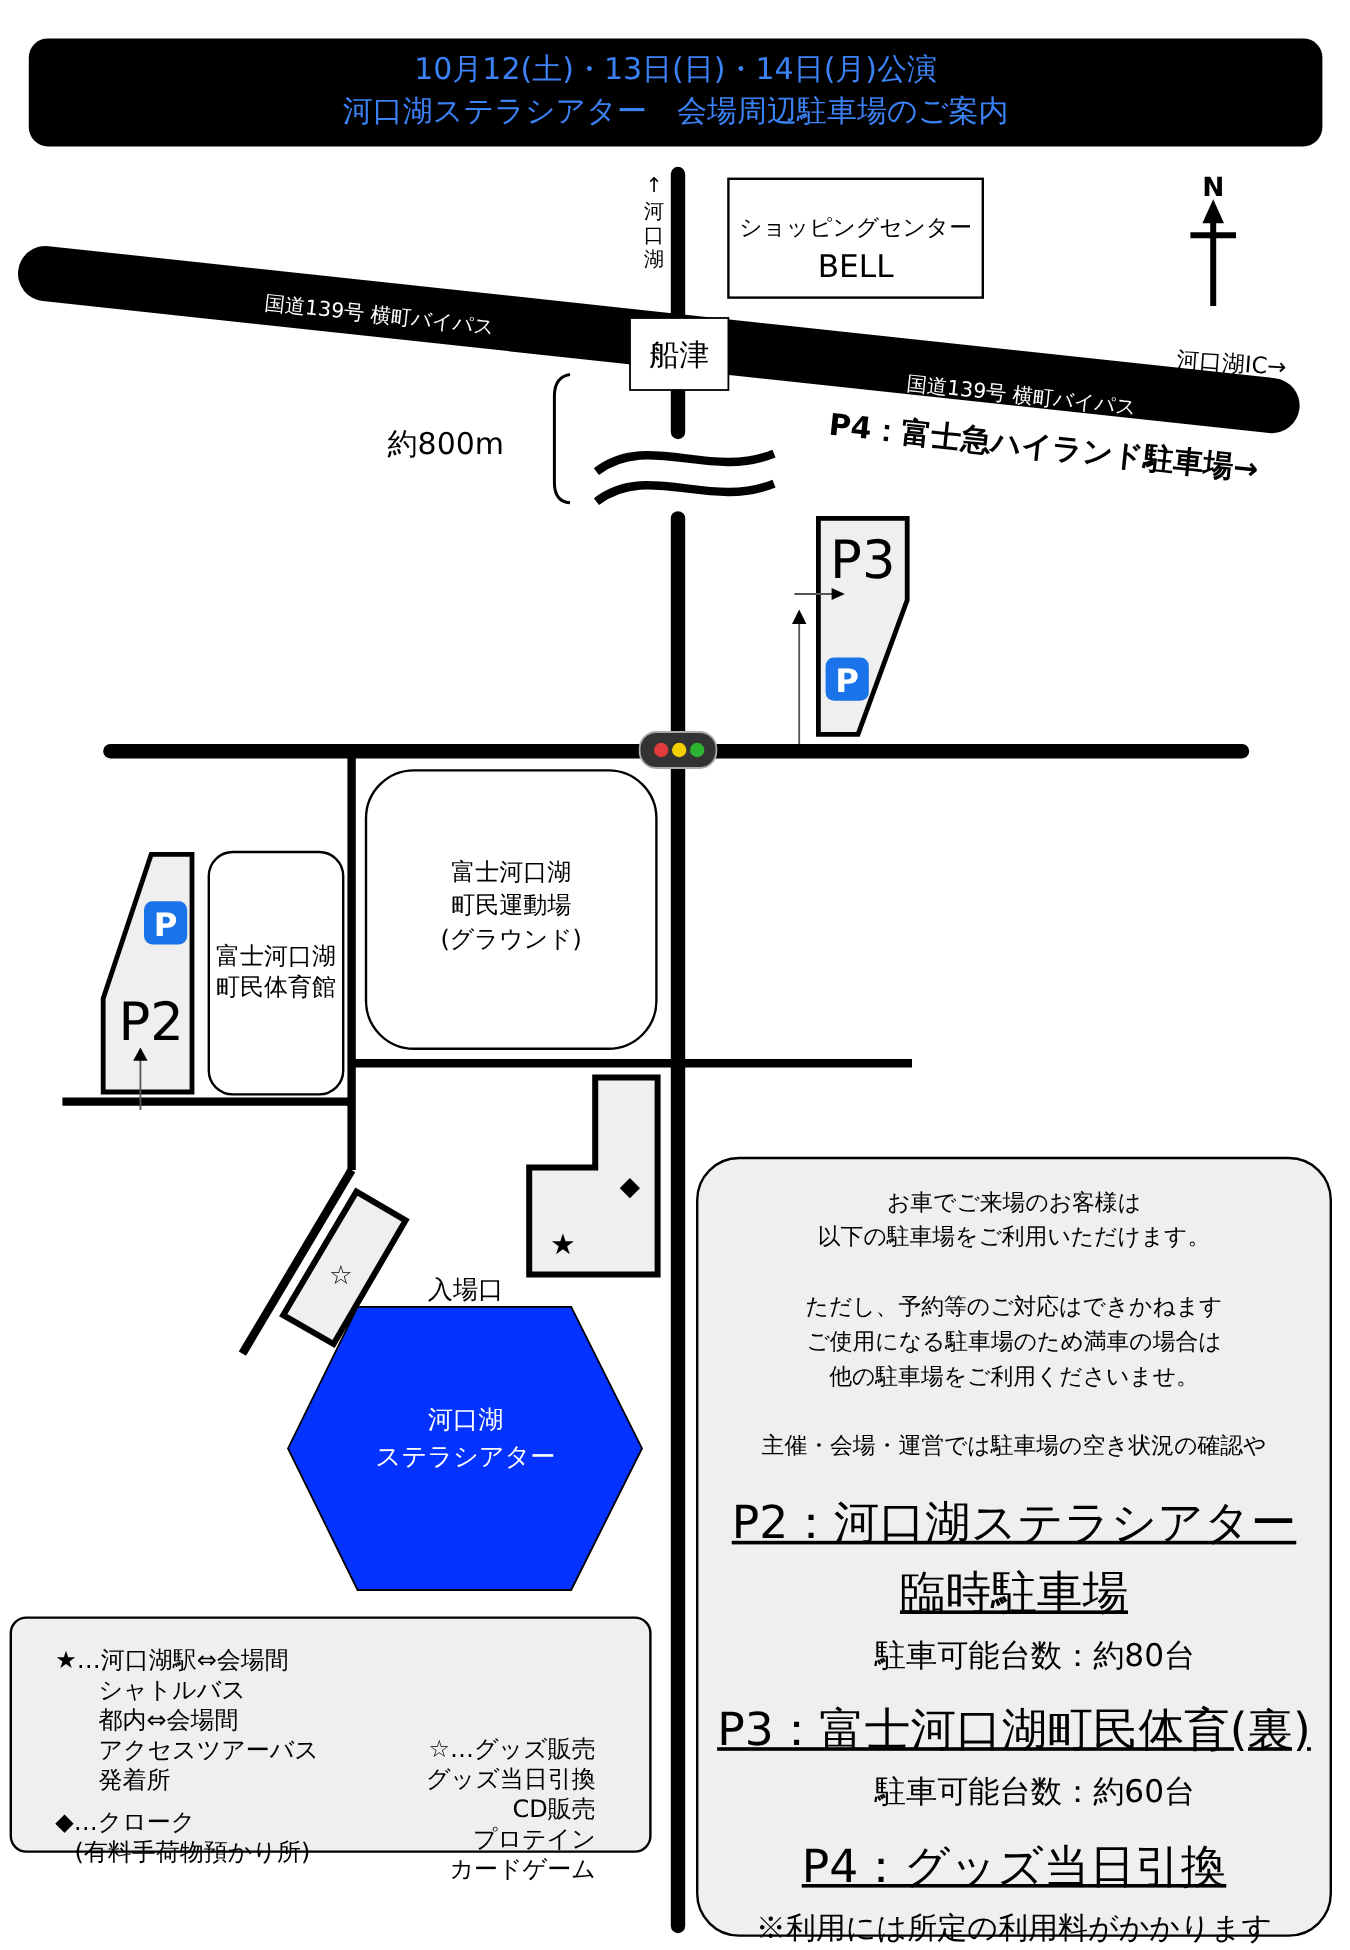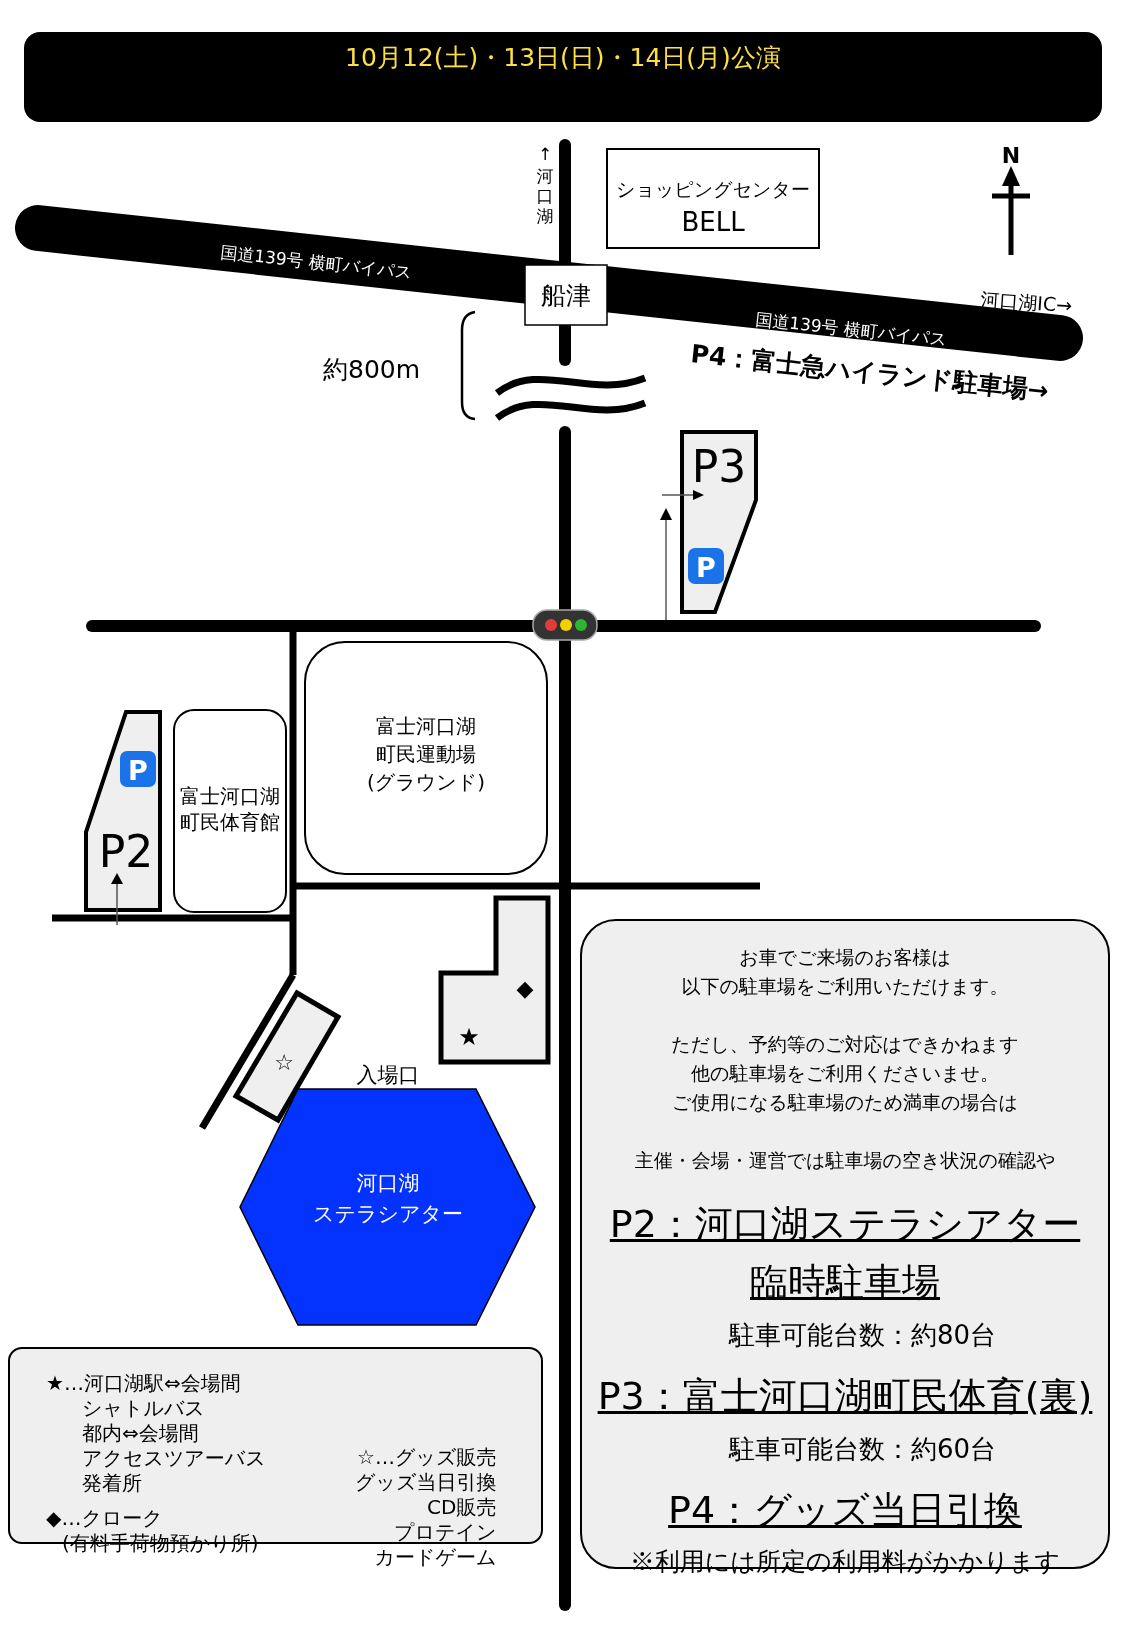--- a/index.html
+++ b/index.html
@@ -1,44 +1,45 @@
 <!DOCTYPE html>
 <html><head>
 <meta charset="utf-8">
 <style>
   html, body { margin:0; padding:0; background:#ffffff; }
   body { width:1125px; height:1625px; position:relative; overflow:hidden;
          font-family:"DejaVu Sans", "Liberation Sans", sans-serif; color:#000; }
   .header { position:absolute; left:24px; top:32px; width:1078px; height:90px;
-            background:#000; border-radius:16px; color:#fde047; text-align:center;
+            background:#000; border-radius:16px; color:#3b82f6; text-align:center;
             font-size:25px; line-height:35px; padding-top:8px; box-sizing:border-box; }
   .header div { white-space:pre; }
   svg.map { position:absolute; left:0; top:0; }
   .svgtxt { font-family:"DejaVu Sans", "Liberation Sans", sans-serif; }
   .legend { position:absolute; left:8px; top:1347px; width:535px; height:197px;
             background:#efefef; border:2px solid #000000; border-radius:14px; box-sizing:border-box;
             font-size:20px; line-height:25px; }
   .legend .col1 { position:absolute; left:36px; top:22px; }
   .legend .col2 { position:absolute; left:305px; top:96px;text-align:right; }
   .legend .indent { padding-left:36px; }
   .legend .indent2 { padding-left:40px; }
-  .info { position:absolute; left:580px; top:919px; width:530px; height:650px;
+  .info { position:absolute; left:580px; top:964px; width:530px; height:650px;
           background:#efefef; border:2px solid #000; border-radius:36px; box-sizing:border-box;
           text-align:center; }
   .info .p { font-size:19px; line-height:29px; margin:0; }
   .info .gap { height:29px; }
   .info .lot { font-size:38px; font-weight:normal; text-decoration:underline; line-height:46px; margin:12px; }
   .info .cap { font-size:26px; line-height:36px; margin:0;padding-left:35px; }
   .info .note { font-size:25px; line-height:38px; margin:0;font-family:Liberation Mono, monospace; }
 </style>
 </head>
 <body>
 
 <div class="header">
   <div>10月12(土)・13日(日)・14日(月)公演</div>
+  <div>河口湖ステラシアター　会場周辺駐車場のご案内</div>
 </div>
 
 <svg class="map" width="1125" height="1625" viewBox="0 0 1125 1625">
 
   <g>
     <line x1="38" y1="228" x2="1060" y2="338" stroke="#000" stroke-width="46" stroke-linecap="round"></line>
     <text class="svgtxt" x="220" y="258" font-size="17" fill="#fff" transform="rotate(6.1 220 258)">国道139号 横町バイパス</text>
     <text class="svgtxt" x="755" y="325" font-size="17" fill="#fff" transform="rotate(6.1 755 325)">国道139号 横町バイパス</text>
   </g>
 
@@ -178,22 +179,22 @@
     <div class="indent2">カードゲーム</div>
   </div>
 </div>
 
 <div class="info">
   <div style="height:22px"></div>
   <p class="p">お車でご来場のお客様は</p>
   <p class="p">以下の駐車場をご利用いただけます。</p>
   <div class="gap"></div>
   <p class="p">ただし、予約等のご対応はできかねます</p>
+  <p class="p">ご使用になる駐車場のため満車の場合は</p>
   <p class="p">他の駐車場をご利用くださいませ。</p>
-  <p class="p">ご使用になる駐車場のため満車の場合は</p>
   <div class="gap"></div>
   <p class="p">主催・会場・運営では駐車場の空き状況の確認や</p>
   <div style="height:14px"></div>
   <p class="lot">P2：河口湖ステラシアター</p>
   <p class="lot">臨時駐車場</p>
   <p class="cap">駐車可能台数：約80台</p>
   <div style="height:8px"></div>
   <p class="lot">P3：富士河口湖町民体育(裏)</p>
   <p class="cap">駐車可能台数：約60台</p>
   <div style="height:8px"></div>

